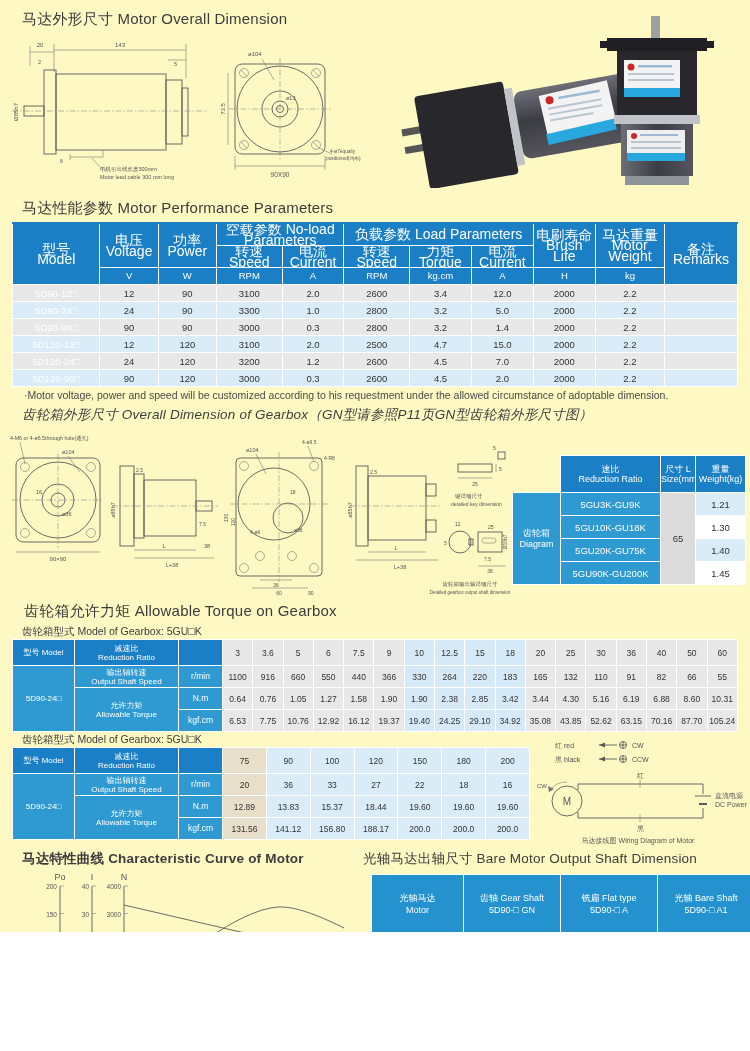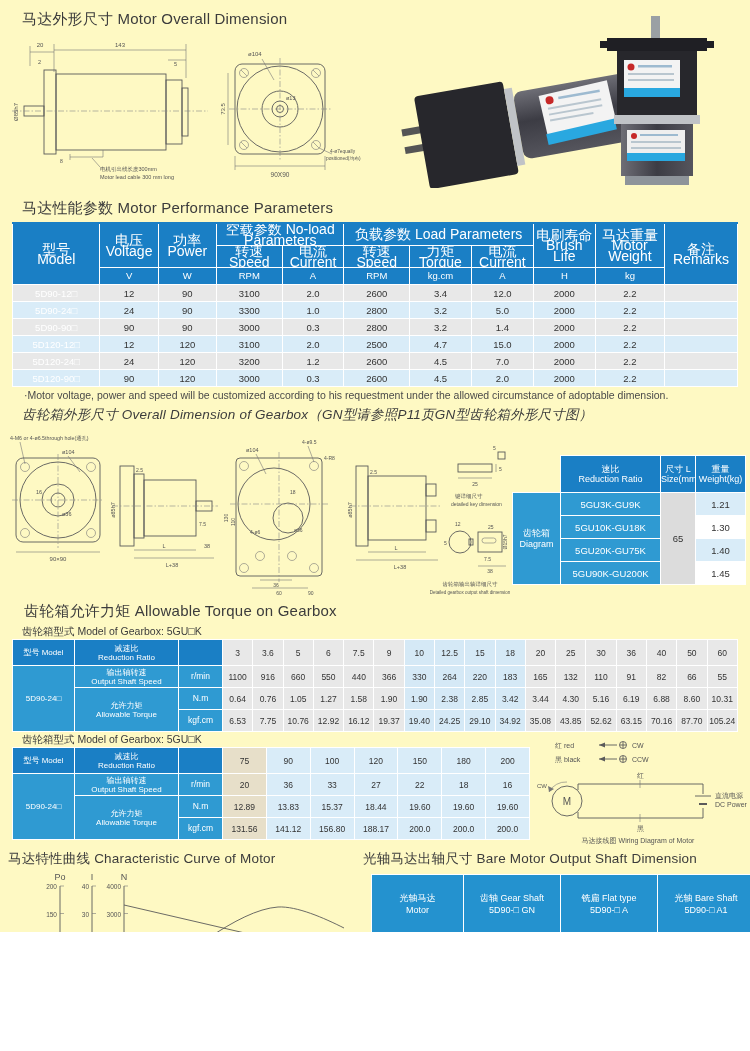--- a/index.html
+++ b/index.html
@@ -644,21 +644,21 @@
     <line class="ln" x1="164" y1="68" x2="172" y2="68" style="stroke-width:2"></line>
     <line class="thin" x1="105" y1="44" x2="105" y2="52"></line>
     <text x="102" y="42" font-size="7">红</text>
     <line class="thin" x1="105" y1="78" x2="105" y2="86"></line>
     <text x="102" y="95" font-size="7">黑</text>
     <text x="180" y="62" font-size="7">直流电源</text>
     <text x="180" y="71" font-size="7">DC Power</text>
     <text x="103" y="107" font-size="7" text-anchor="middle">马达接线图 Wiring Diagram of Motor</text>
   </svg>
 
-  <div class="sec-title small" style="left:8px;top:850px;">马达特性曲线 Characteristic Curve of Motor</div>
+  <div class="sec-title small" style="left:22px;top:850px;font-weight:bold;">马达特性曲线 Characteristic Curve of Motor</div>
 
   <svg class="abs" style="left:12px;top:866px;" width="345" height="185" viewBox="0 0 345 185">
     <text x="48" y="14" font-size="9" text-anchor="middle" fill="#444">Po</text>
     <text x="80" y="14" font-size="9" text-anchor="middle" fill="#444">I</text>
     <text x="112" y="14" font-size="9" text-anchor="middle" fill="#444">N</text>
     <line class="ln" x1="48" y1="20" x2="48" y2="130"></line>
     <line class="ln" x1="80" y1="20" x2="80" y2="130"></line>
     <line class="ln" x1="112" y1="20" x2="112" y2="130"></line>
     <line class="ln" x1="112" y1="130" x2="332" y2="130"></line>
     <g class="thin">

